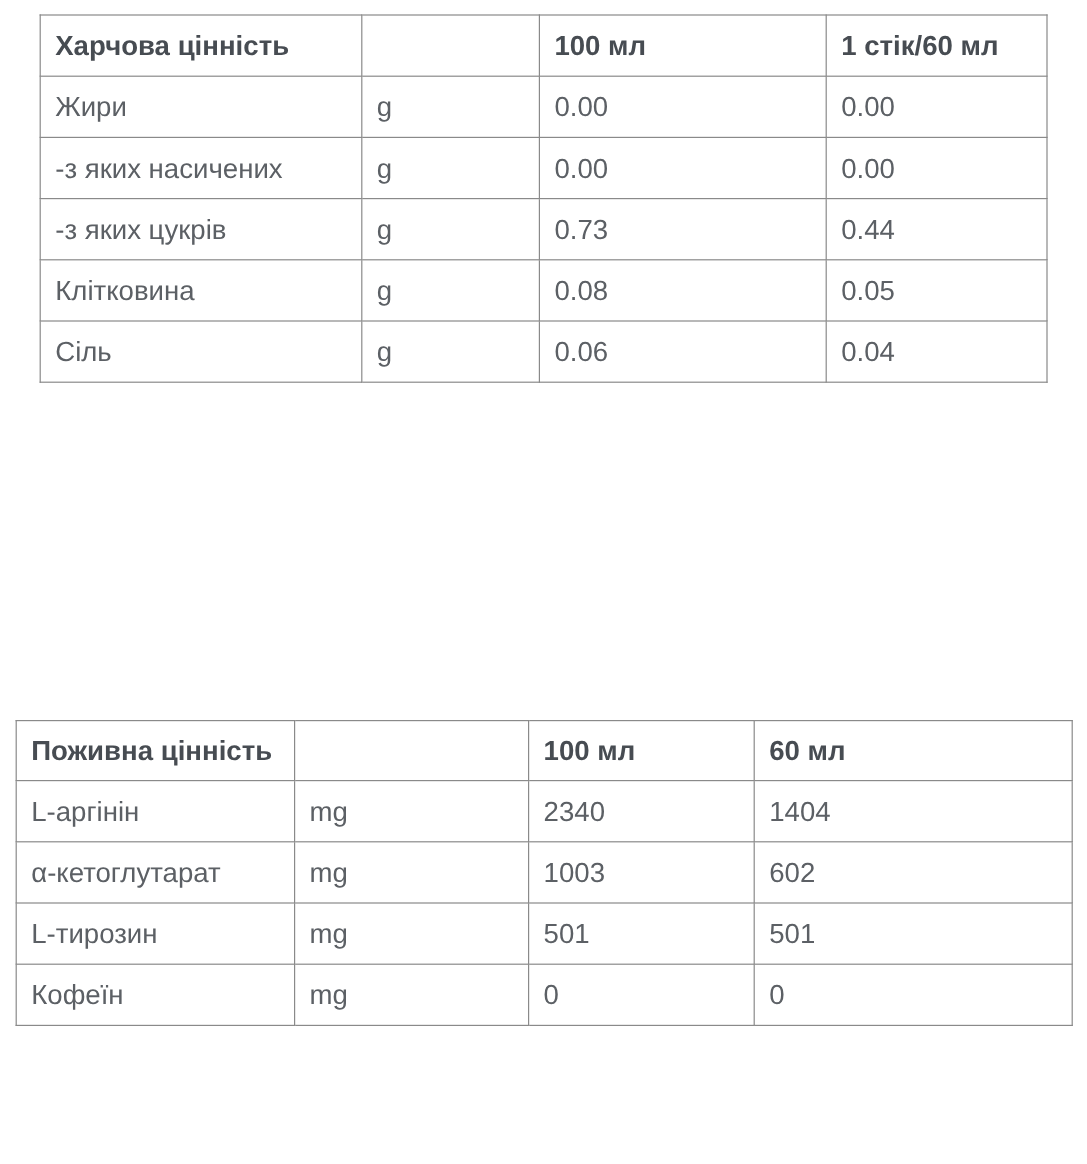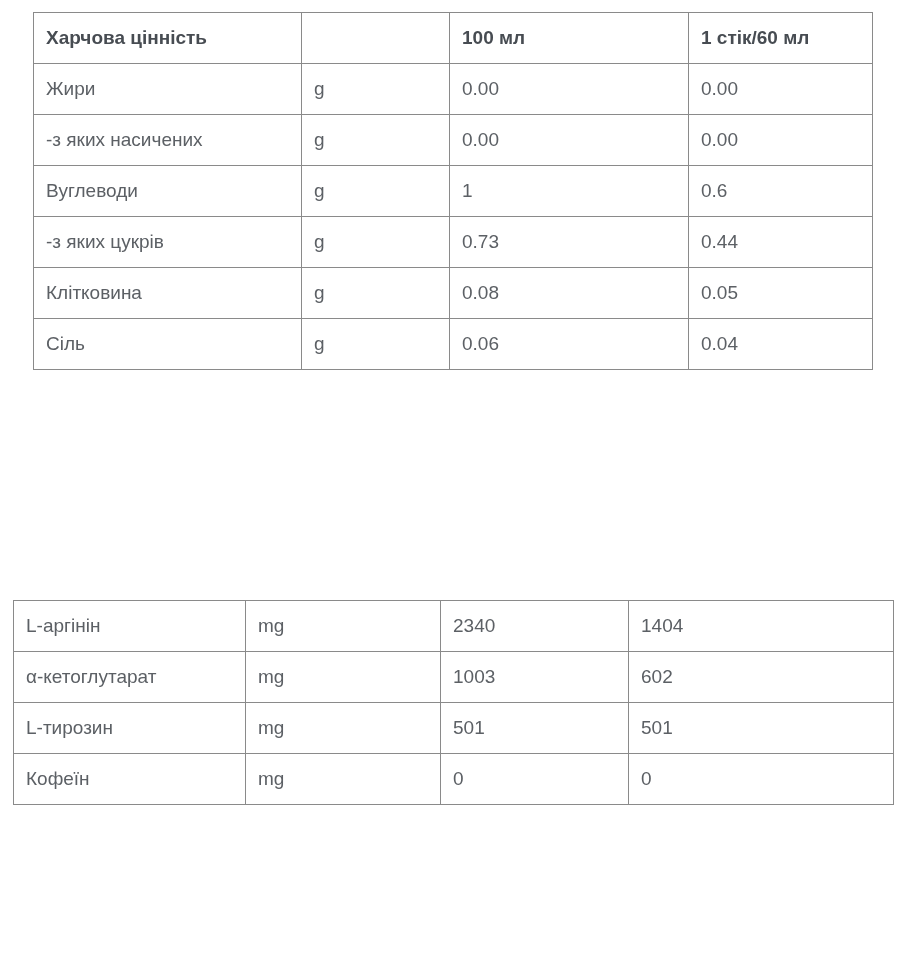--- a/index.html
+++ b/index.html
@@ -10,21 +10,21 @@
   body {
     position: relative;
     width: 906px;
     height: 970px;
     font-family: "Liberation Sans", sans-serif;
   }
   table.data-table {
     position: absolute;
     border-collapse: collapse;
     table-layout: fixed;
-    font-size: 19px;
+    font-size: 23px;
     color: #5c6065;
     border: 1px solid #666666;
   }
   table.data-table td {
     border: 1px solid #8a8a8a;
     padding: 0 12px;
     vertical-align: middle;
     white-space: pre-line;
     overflow: hidden;
     text-align: left;
@@ -62,26 +62,20 @@
       <td>0.00</td>
       <td>0.00</td>
     </tr>
     <tr class="h51">
       <td>-з яких насичених</td>
       <td>g</td>
       <td>0.00</td>
       <td>0.00</td>
     </tr>
     <tr class="h51">
-      <td>Вуглеводи</td>
-      <td>g</td>
-      <td>1</td>
-      <td>0.6</td>
-    </tr>
-    <tr class="h51">
       <td>-з яких цукрів</td>
       <td>g</td>
       <td>0.73</td>
       <td>0.44</td>
     </tr>
     <tr class="h51">
       <td>Клітковина</td>
       <td>g</td>
       <td>0.08</td>
       <td>0.05</td>
@@ -96,20 +90,26 @@
 </table>
 
 <table id="table2" class="data-table">
   <colgroup>
     <col style="width:232px">
       <col style="width:195px">
       <col style="width:188px">
       <col style="width:265px">
   </colgroup>
   <tbody>
+    <tr class="h50 bold-row">
+      <td>Поживна цінність</td>
+      <td></td>
+      <td>100 мл</td>
+      <td>60 мл</td>
+    </tr>
     <tr class="h51">
       <td>L-аргінін</td>
       <td>mg</td>
       <td>2340</td>
       <td>1404</td>
     </tr>
     <tr class="h51">
       <td>α-кетоглутарат</td>
       <td>mg</td>
       <td>1003</td>

